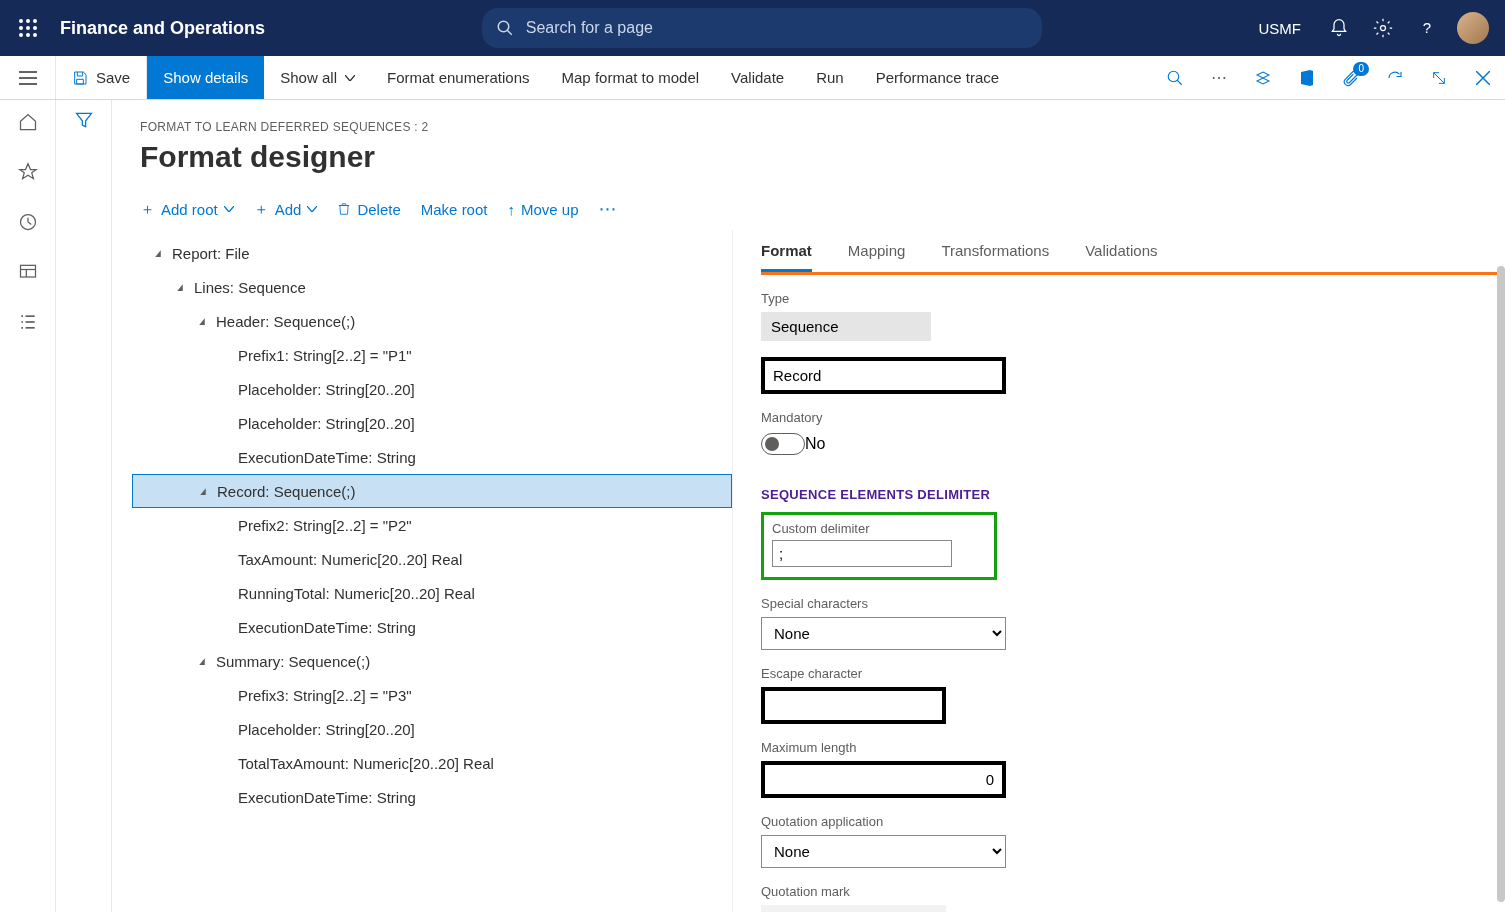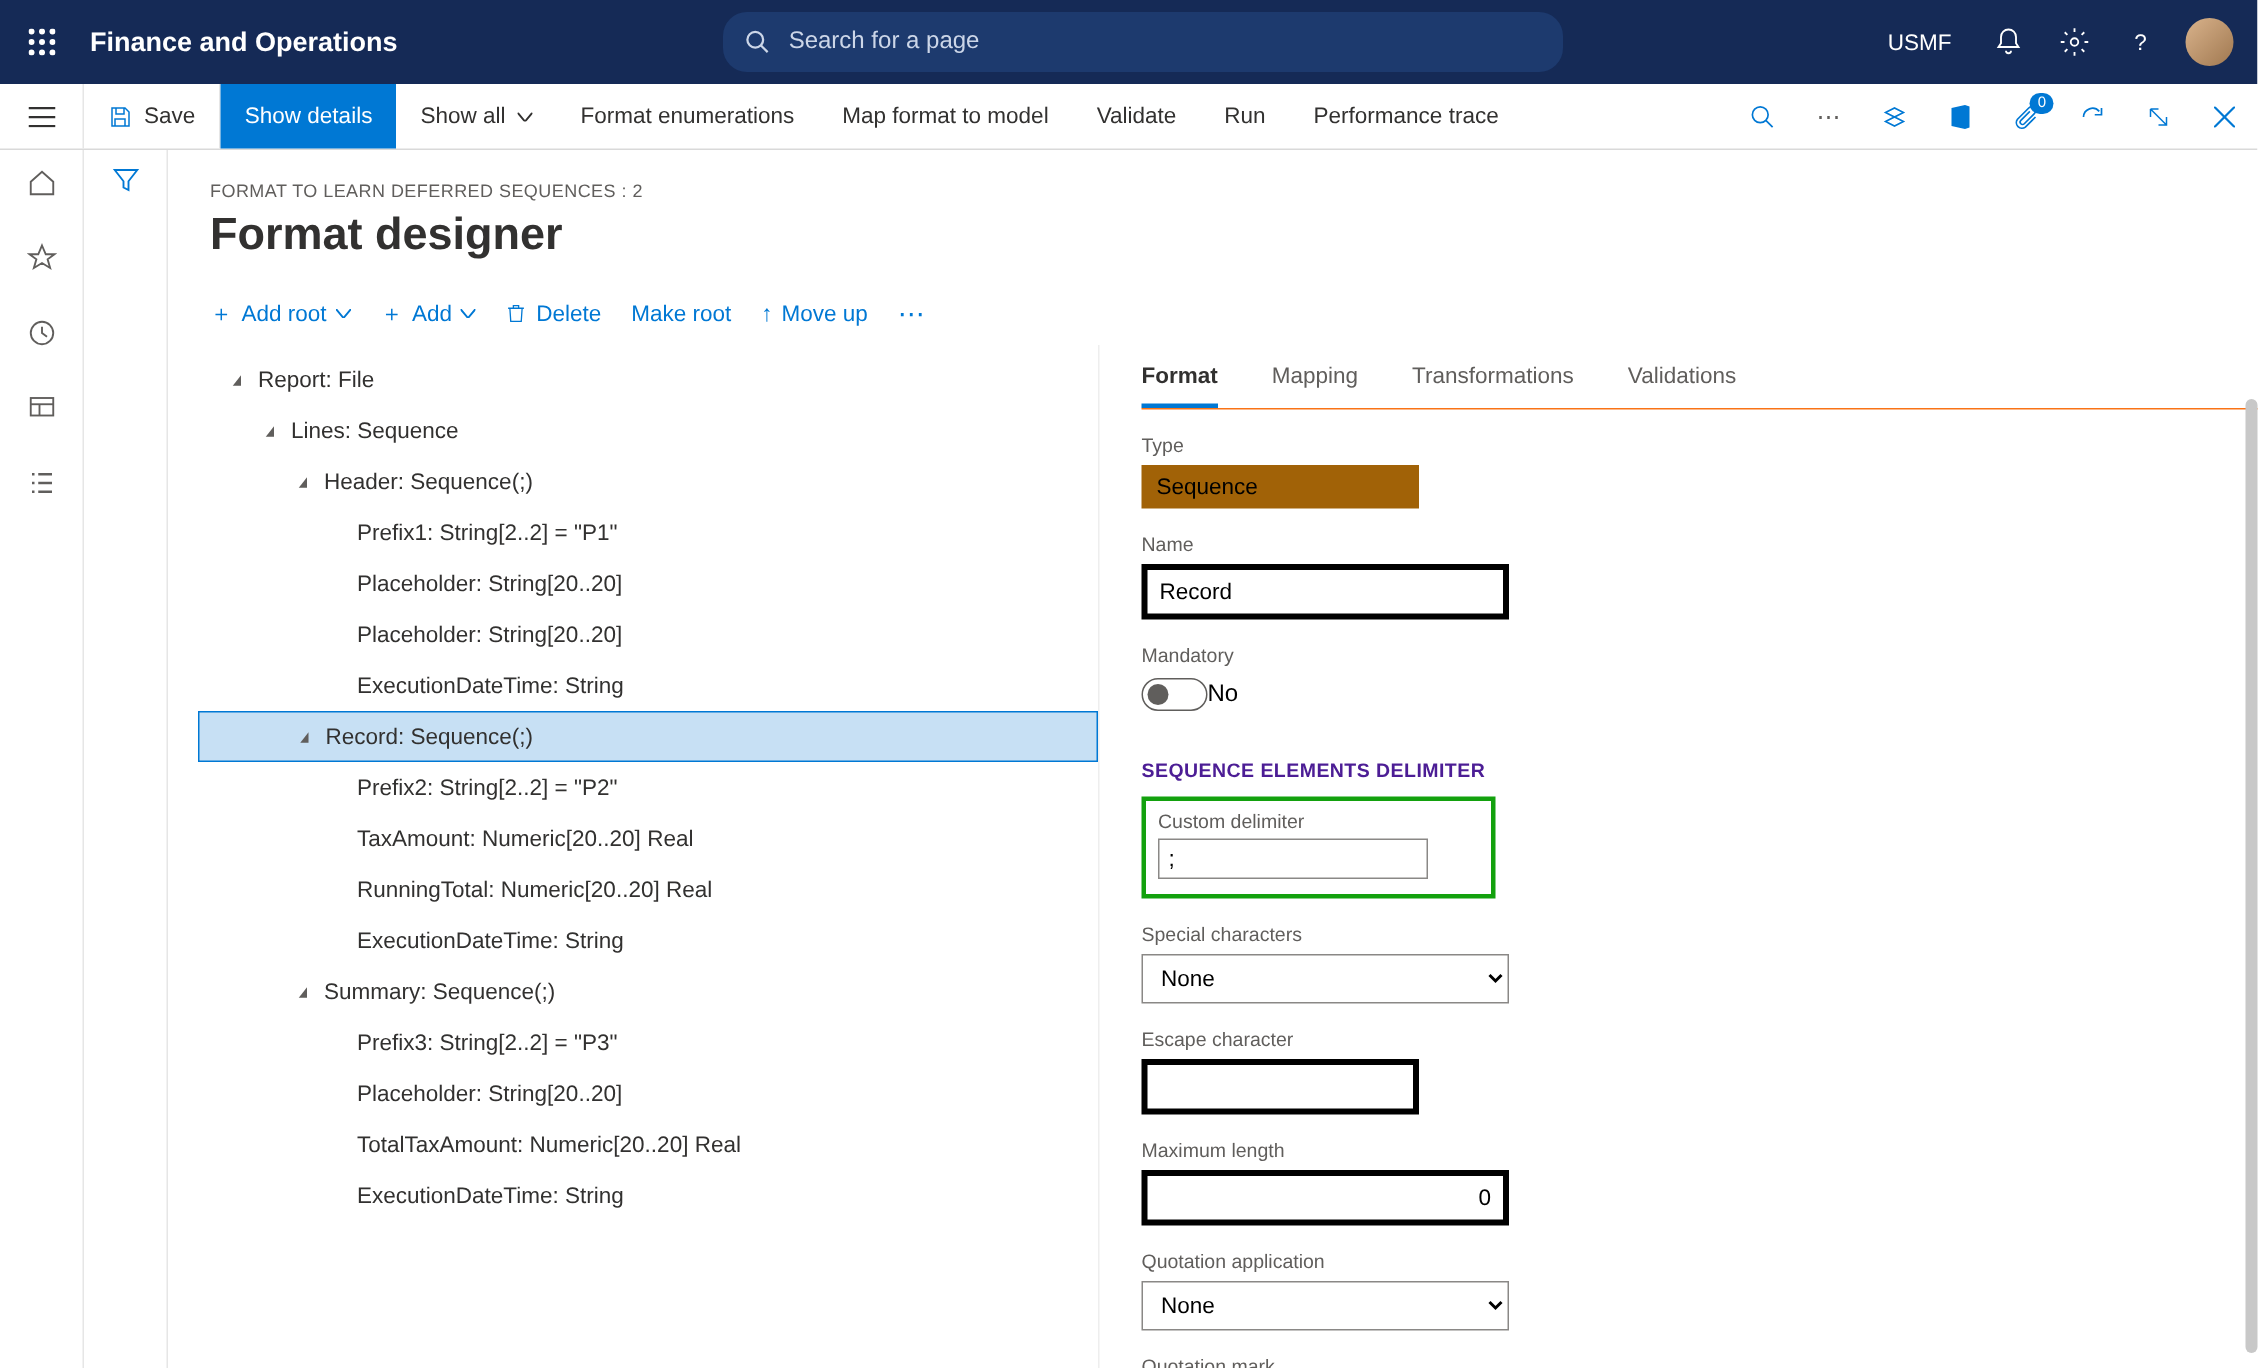--- a/index.html
+++ b/index.html
@@ -73,27 +73,27 @@
 .node { display:flex; align-items:center; height:34px; position:relative; }
 .node .tw { width:16px; display:inline-flex; justify-content:center; color:#605e5c; margin-right:6px; font-size:11px; }
 .node.selected { background:#c7e0f4; border:1px solid #0078d4; }
 .d1 { padding-left: 18px; }
 .d2 { padding-left: 40px; }
 .d3 { padding-left: 62px; }
 .d4 { padding-left: 84px; }
 
 .propscol { flex:1; border-left: 1px solid #eee; padding: 0 0 0 28px; overflow:auto; position:relative; }
 .propscol .scrollbar { position:absolute; right:0; top:36px; bottom:10px; width:8px; background:#c8c8c8; border-radius:4px; }
-.tabs { display:flex; gap:36px; border-bottom:1px solid #f97316; padding-top: 2px; }
+.tabs { display:flex; gap:36px; border-bottom:3px solid #f97316; padding-top: 2px; }
 .tabs .tab { font-size:15px; color:#605e5c; padding:10px 0; cursor:pointer; }
 .tabs .tab.active { color:#323130; border-bottom:3px solid #0078d4; font-weight:600; }
 
 .field { margin-top: 16px; }
 .field label { font-size:13px; color:#605e5c; display:block; margin-bottom:6px; }
-.field .ro { background:#a16207; padding:6px 10px; font-size:15px; width:185px; }
+.field .ro { background:#e5e5e5; padding:6px 10px; font-size:15px; width:170px; }
 .field input[type=text] { border:4px solid #000000; padding:6px 8px; font-size:15px; width:245px; }
 .field .num { text-align:right; width:135px; }
 .field select { border:1px solid #8a8886; padding:6px 8px; font-size:15px; width:245px; background:#fff; }
 
 .toggle-row { display:flex; align-items:center; margin-top:8px; }
 .toggle { width:44px; height:22px; border-radius:11px; border:1px solid #605e5c; background:#fff; position:relative; }
 .toggle .knob { width:14px; height:14px; border-radius:50%; background:#605e5c; position:absolute; left:3px; top:3px; }
 
 .sect-head { font-size:13px; font-weight:700; color:#4c1d95; margin-top:32px; letter-spacing:0.3px; }
 .highlight-box { border:3px solid #13a10e; padding:6px 8px 10px 8px; margin-top:10px; width:236px; }
@@ -398,21 +398,20 @@
             <div class="tab">Transformations</div>
             <div class="tab">Validations</div>
           </div>
 
         <div class="field">
           <label>Type</label>
           <div class="ro">Sequence</div>
         </div>
 
         <div class="field">
-          <label>Name</label>
           <input type="text" value="Record" style="">
         </div>
 
         <div class="field">
           <label>Mandatory</label>
           <div class="toggle-row">
             <div class="toggle">
                 <div class="knob"></div>
               </div>
             <span>No</span>

